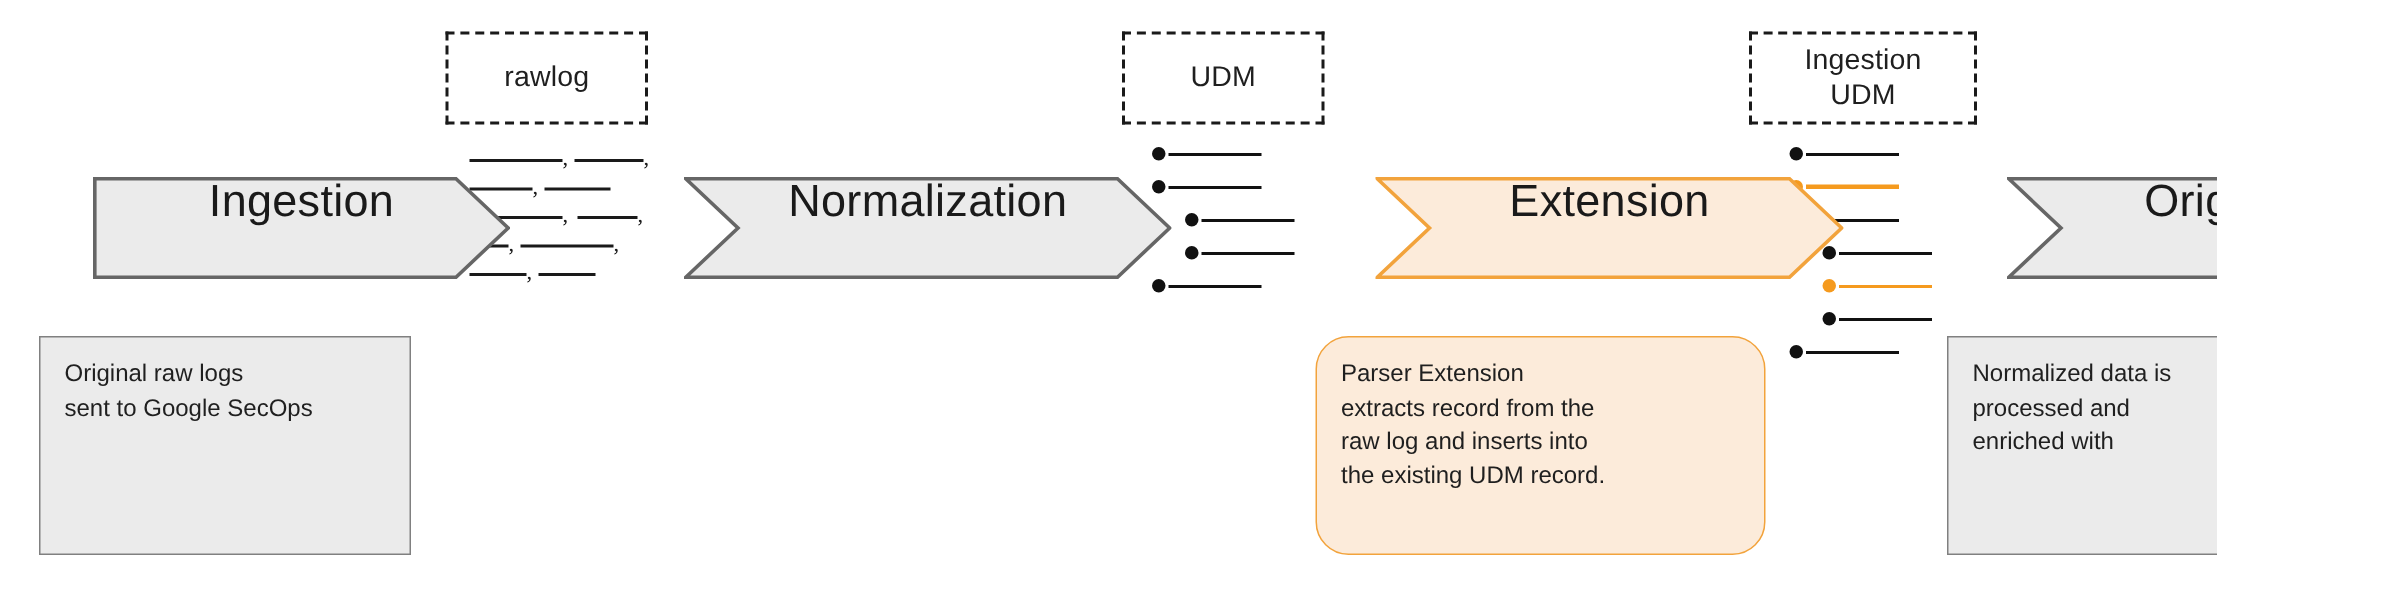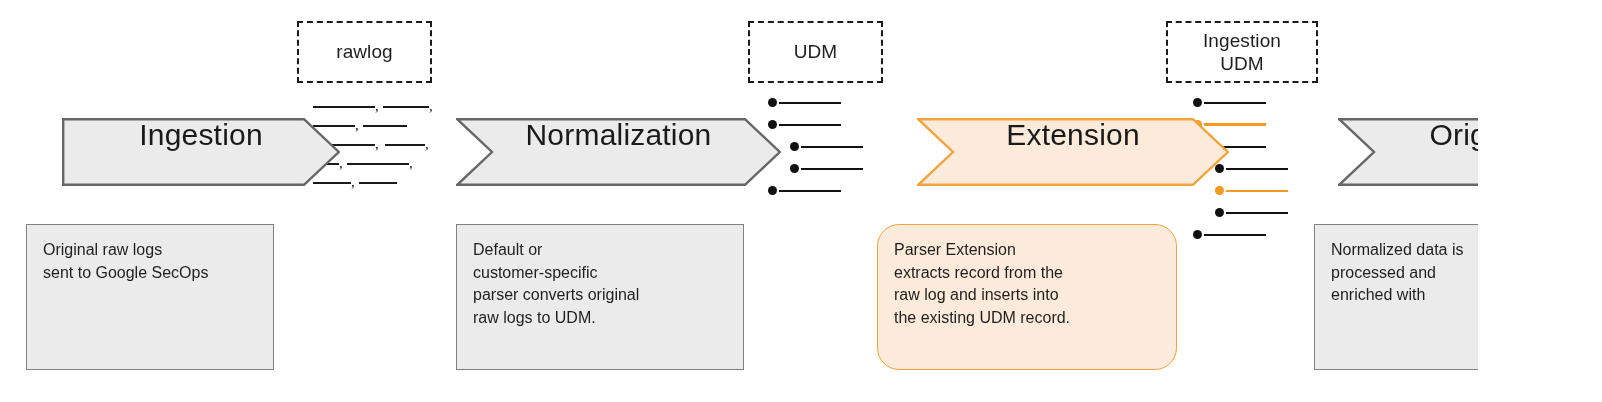--- a/index.html
+++ b/index.html
@@ -254,33 +254,27 @@
       <polygon points="1.2,1.2 252,1.2 286.8,34 252,66.8 1.2,66.8 36,34" fill="#ebebeb" stroke="#666666" stroke-width="2.4" stroke-linejoin="miter"></polygon>
     </svg>
     <span class="stage-label">Original</span>
   </div>
 
   <div class="descbox" style="left:26px; top:224px; width:248px; height:146px;">
     <div class="line">Original raw logs</div>
     <div class="line">sent to Google SecOps</div>
   </div>
 
-  <div class="descbox" style="left:456px; top:224px; width:288px; height:146px;">
-    <div class="line">Default or</div>
-    <div class="line">customer-specific</div>
-    <div class="line">parser converts original</div>
-    <div class="line">raw logs to UDM.</div>
-  </div>
 
   <div class="descbox accent" style="left:877px; top:224px; width:300px; height:146px;">
     <div class="line">Parser Extension</div>
     <div class="line">extracts record from the</div>
     <div class="line">raw log and inserts into</div>
     <div class="line">the existing UDM record.</div>
   </div>
 
-  <div class="descbox" style="left:1298px; top:224px; width:262px; height:146px;margin-left:16px;">
+  <div class="descbox" style="left:1298px; top:224px; width:262px; height:146px;">
     <div class="line">Normalized data is</div>
     <div class="line">processed and</div>
     <div class="line">enriched with</div>
   </div>
 
 </div>
 
 </body></html>

